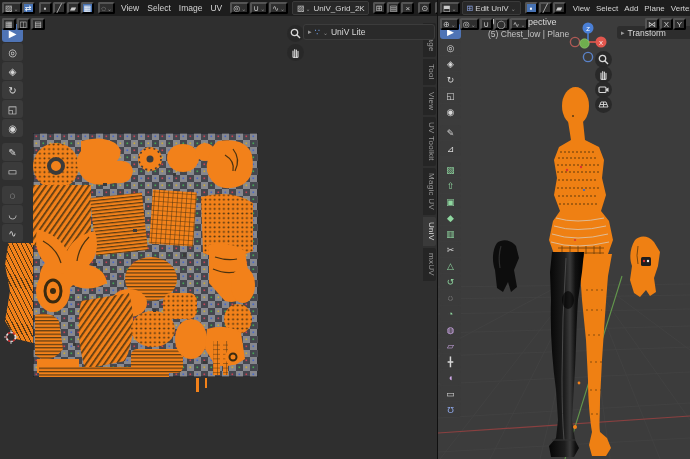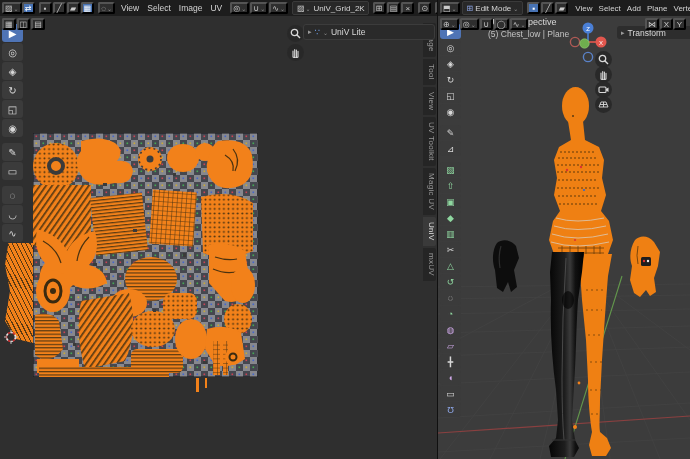--- a/index.html
+++ b/index.html
@@ -247,21 +247,21 @@
   </div>
 
   <div class="pane" id="vppane">
 
     <div class="hdr" style="font-size:8px">
       <span>
         
       <button class="itile ddu">⬒</button></span>
       <span class="pill">
         <span style="color:#8ea7e8">⊞</span>
-        <span>Edit Mode</span>
+        <span>Edit UniV</span>
         <span style="font-size:6px;color:#8f8f8f">⌄</span>
       </span>
       <span class="grp">
 
       <button class="itile blue">▪</button>
           <button class="itile">╱</button>
           <button class="itile">▰</button>
         </span>
       <span>
         

